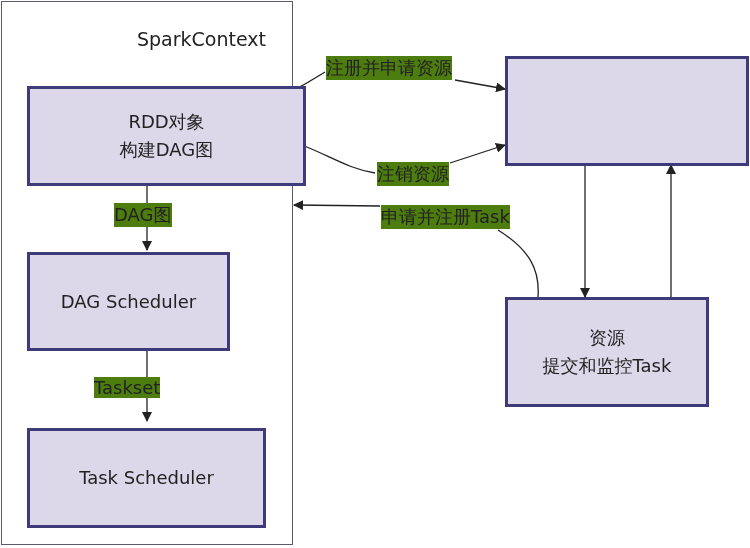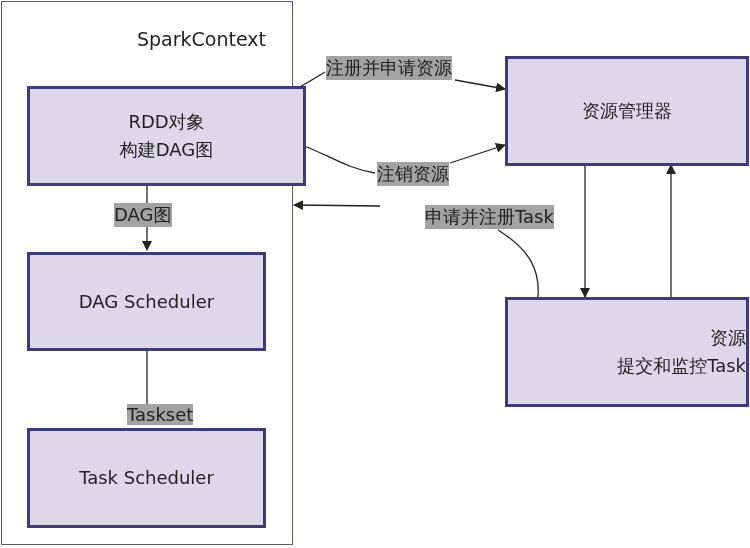--- a/index.html
+++ b/index.html
@@ -5,21 +5,21 @@
   html, body { margin: 0; padding: 0; background: #ffffff; }
   body { width: 750px; height: 548px; position: relative; overflow: hidden;
          font-family: "DejaVu Sans", "Liberation Sans", sans-serif; color: #222; }
   .container { position: absolute; left: 1px; top: 1px; width: 292px; height: 544px;
                border: 1.5px solid #5a5a6e; box-sizing: border-box; background: #fff; }
   .ctx-title { position: absolute; left: 135px; top: 26px; font-size: 19px; color: #222; text-align: right; }
   .box { position: absolute; background: #dcd8ea; border: 3px solid #3f3a7a;
          box-sizing: border-box; display: flex; flex-direction: column;
          align-items: center; justify-content: center; text-align: center;
          font-size: 18px; line-height: 28px; color: #222; }
-  .lbl { position: absolute; font-size: 18px; color: #222; background: #a3a3a3; white-space: nowrap; }
+  .lbl { position: absolute; font-size: 18px; color: #222; background: #4d7c0f; white-space: nowrap; }
   svg.edges { position: absolute; left: 0; top: 0; width: 750px; height: 548px; pointer-events: none; }
 </style>
 </head>
 <body>
 
 <div class="container">
   <div class="ctx-title">SparkContext</div>
 </div>
 
 <svg class="edges" viewBox="0 0 750 548">
@@ -44,34 +44,33 @@
   <line x1="671" y1="297" x2="671" y2="165" stroke="#222" stroke-width="1.3" marker-end="url(#arr)"></line>
 </svg>
 
 <div class="box" style="left:27px;top:86px;width:279px;height:100px;">
   <div>RDD对象</div>
   <div>构建DAG图</div>
 </div>
 
 <div class="lbl" style="left:114px;top:203px;">DAG图</div>
 
-<div class="box" style="left:27px;top:252px;width:239px;height:99px;">
+<div class="box" style="left:27px;top:252px;width:203px;height:99px;">
   <div>DAG Scheduler</div>
 </div>
 
-<div class="lbl" style="left:127px;top:377px;margin-top:27px;">Taskset</div>
+<div class="lbl" style="left:94px;top:377px;">Taskset</div>
 
 <div class="box" style="left:27px;top:422px;width:239px;height:100px;margin-top:6px;">
   <div>Task Scheduler</div>
 </div>
 
 <div class="box" style="left:505px;top:56px;width:244px;height:110px;">
-  <div>资源管理器</div>
 </div>
 
-<div class="box" style="left:505px;top:297px;width:244px;height:110px;align-items:flex-end;">
+<div class="box" style="left:505px;top:297px;width:204px;height:110px;">
   <div>资源</div>
   <div>提交和监控Task</div>
 </div>
 
 <div class="lbl" style="left:326px;top:56px;">注册并申请资源</div>
 <div class="lbl" style="left:377px;top:162px;">注销资源</div>
-<div class="lbl" style="left:381px;top:205px;margin-left:44px;">申请并注册Task</div>
+<div class="lbl" style="left:381px;top:205px;">申请并注册Task</div>
 
 </body></html>

